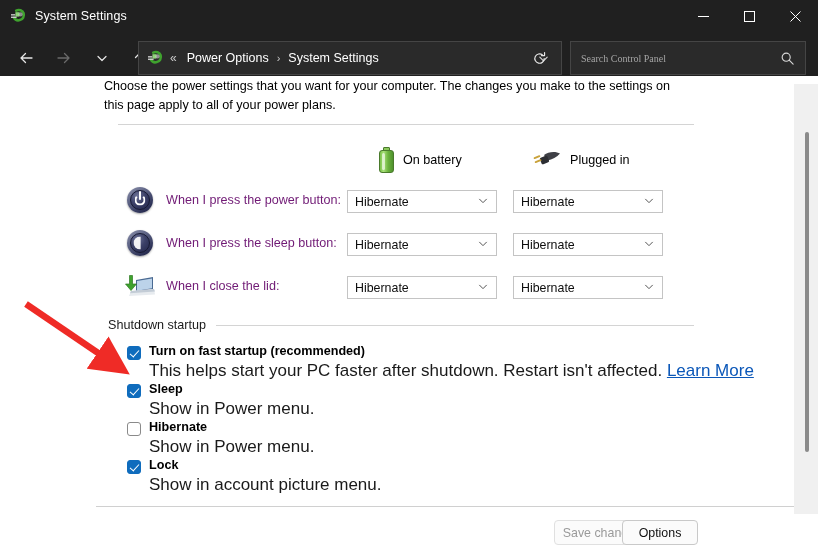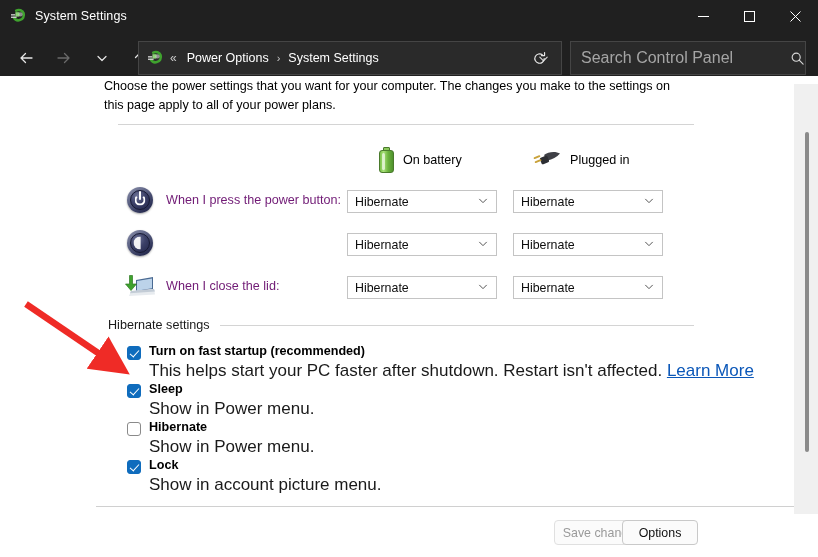--- a/index.html
+++ b/index.html
@@ -103,22 +103,22 @@
   .searchbox {
     position: absolute; left: 570px; top: 41px;
     width: 236px; height: 34px;
     background: #2a2a2a;
     border: 1px solid #454545;
     display: flex; align-items: center;
   }
   .search-input {
     flex: 1;
     background: transparent; border: none; outline: none;
-    color: #fca5a5; font-size: 16px;
-    font-family: Liberation Sans, sans-serif;
+    color: #fca5a5; font-size: 10px;
+    font-family: Liberation Serif, serif;
     padding-left: 10px;
   }
   .search-input::placeholder { color: #a5a5a5; }
   .search-icon-wrap {
     width: 28px; height: 28px;
     display: flex; align-items: center; justify-content: center;
     color: #d8d8d8; margin-right: 4px;
   }
 
   
@@ -473,20 +473,21 @@
       </span>
     </div>
 
     <div style="position:absolute; left:127px; top:154px;">
       <div class="circ-icon">
         <div class="ring"></div>
           <div class="inner"></div>
         <div class="moon"></div>
       </div>
     </div>
+    <div class="row-label" style="left:166px; top:160px;">When I press the sleep button:</div>
     <div class="combo" style="left:347px; top:157px; width:150px;">
       <span>Hibernate</span>
       <span class="chev">
         <svg width="12" height="12" viewBox="0 0 14 14">
             <path d="M3 5.5 L7 9.5 L11 5.5" fill="none" stroke="currentColor" stroke-width="1.1" stroke-linecap="round" stroke-linejoin="round"></path>
           </svg>
       </span>
     </div>
     <div class="combo" style="left:513px; top:157px; width:150px;">
       <span>Hibernate</span>
@@ -520,21 +521,21 @@
     <div class="combo" style="left:513px; top:200px; width:150px;">
       <span>Hibernate</span>
       <span class="chev">
         <svg width="12" height="12" viewBox="0 0 14 14">
             <path d="M3 5.5 L7 9.5 L11 5.5" fill="none" stroke="currentColor" stroke-width="1.1" stroke-linecap="round" stroke-linejoin="round"></path>
           </svg>
       </span>
     </div>
 
     <div class="section-head" style="top:242px;">
-      <span>Hibernate settings</span>
+      <span>Shutdown startup</span>
       <span class="rule"></span>
     </div>
 
     <div class="cb-row" style="left:127px; top:268px; width:470px; height:34px;">
       <span class="cb checked"></span>
       <span class="cb-title">Turn on fast startup (recommended)</span>
       <span class="cb-desc">
         <span>This helps start your PC faster after shutdown. Restart isn't affected.</span>
         <a class="link" href="#">Learn More</a>
       </span>

